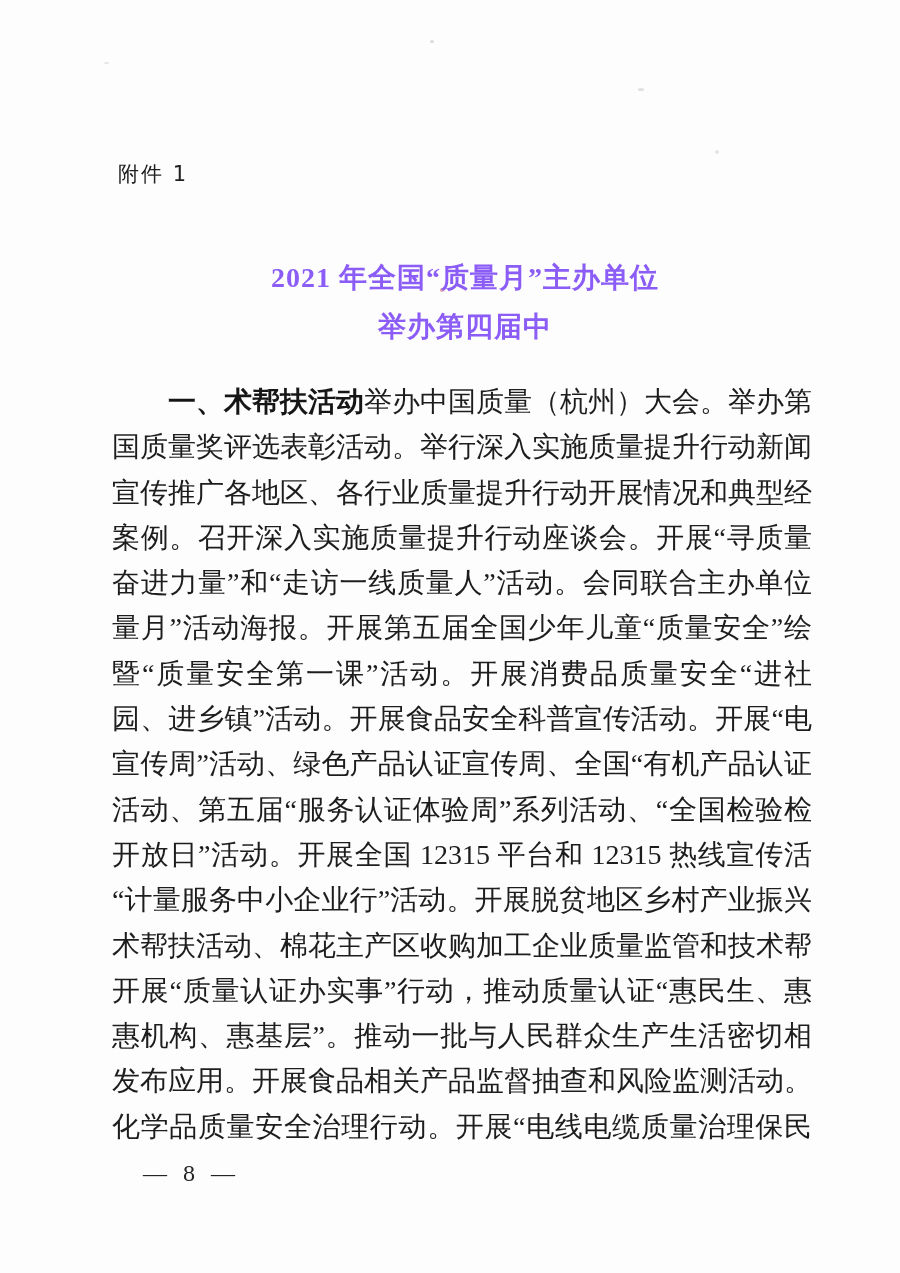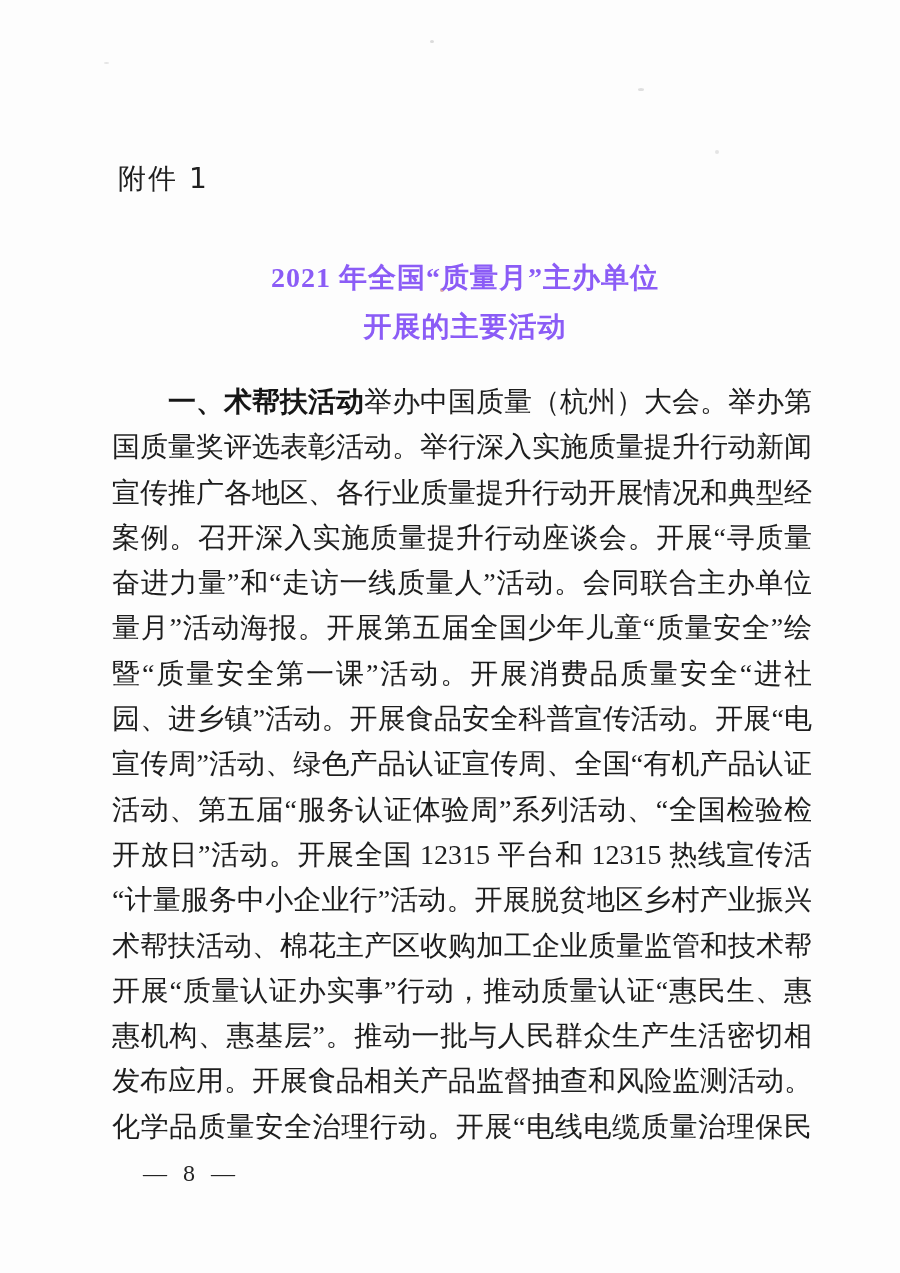--- a/index.html
+++ b/index.html
@@ -13,21 +13,21 @@
     height: 1273px;
     background: #fdfdfd;
     font-family: "Liberation Serif", "DejaVu Serif", serif;
     color: #1d1d1d;
     overflow: hidden;
   }
   .attachment-label {
     position: absolute;
     left: 118px;
     top: 160px;
-    font-size: 28px;
+    font-size: 21px;
     letter-spacing: 2px;
     font-family: "DejaVu Sans", "Liberation Sans", sans-serif;
     color: #202020;
   }
   .doc-title {
     position: absolute;
     left: 30px;
     right: 0;
     top: 237px;
     margin: 16px;
@@ -89,21 +89,21 @@
   <div class="speck speck-1"></div>
   <div class="speck speck-2"></div>
   <div class="speck speck-3"></div>
   <div class="speck speck-4"></div>
   <div class="speck speck-5"></div>
 
   <div class="attachment-label">附件 1</div>
 
   <h1 class="doc-title">
     <span>2021 年全国“质量月”主办单位</span><br>
-    <span>开展的主要活动</span>
+    <span>举办第四届中</span>
   </h1>
 
   <div class="doc-body">
     <div class="body-line first-line">
       <span class="paragraph-lead">一、术帮扶活动</span><span>举办中国质量（杭州）大会。举办第四届中</span>
     </div>
     <div class="body-line">国质量奖评选表彰活动。举行深入实施质量提升行动新闻发布会。</div>
     <div class="body-line">宣传推广各地区、各行业质量提升行动开展情况和典型经验、成功</div>
     <div class="body-line">案例。召开深入实施质量提升行动座谈会。开展“寻质量足迹、汲</div>
     <div class="body-line">奋进力量”和“走访一线质量人”活动。会同联合主办单位制作“质</div>

